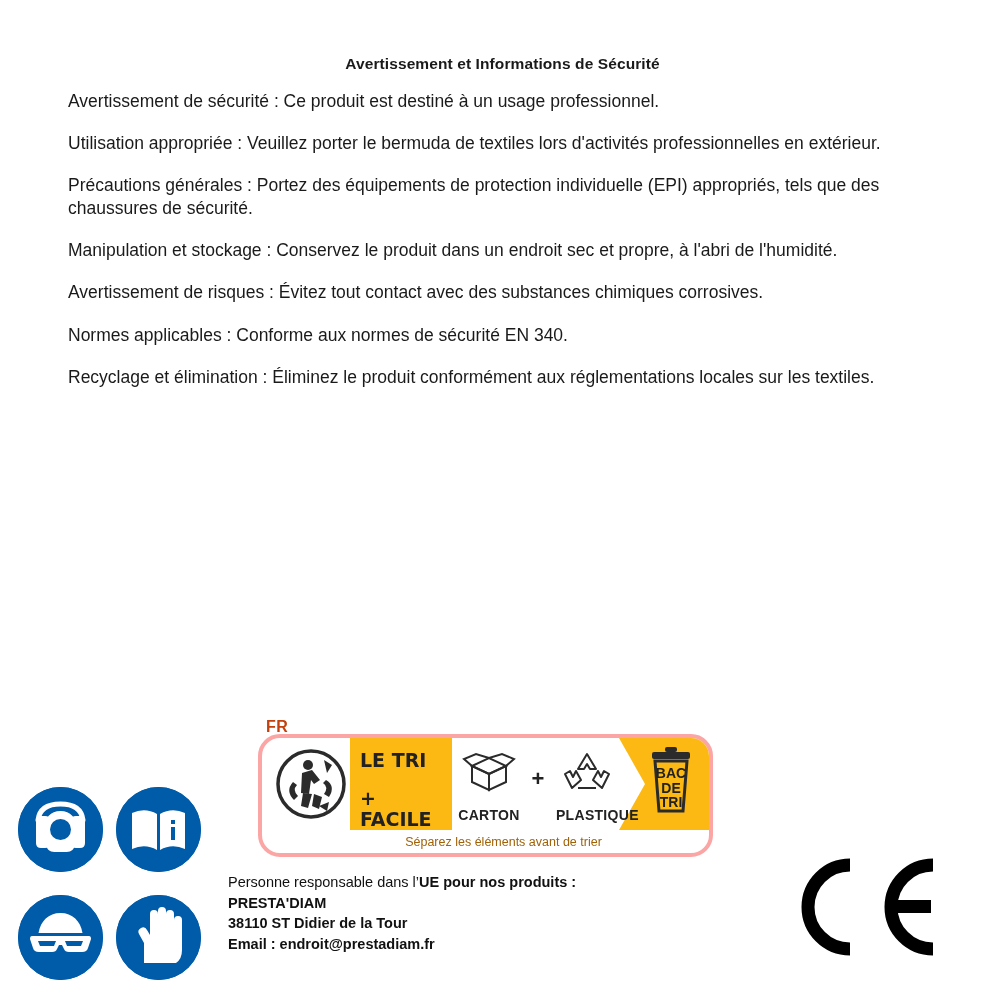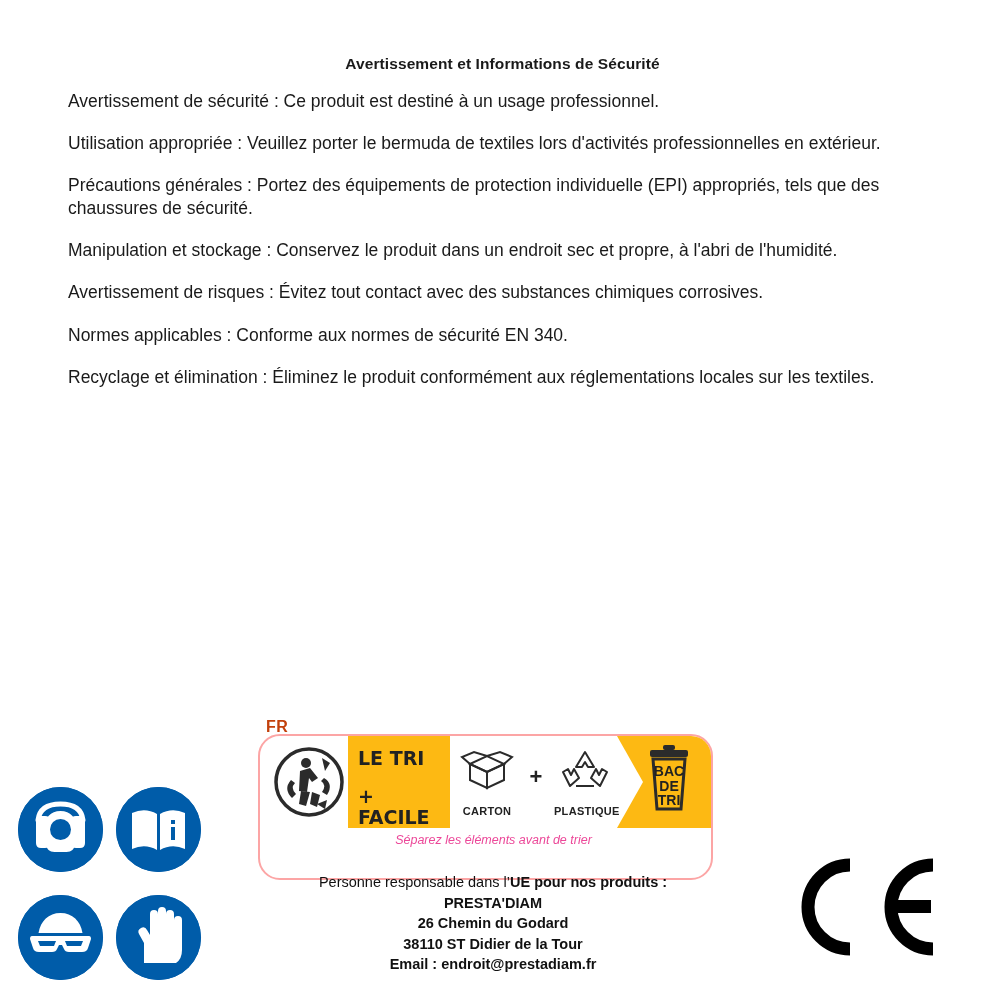--- a/index.html
+++ b/index.html
@@ -78,22 +78,22 @@
     font-size: 16px;
     font-weight: bold;
     color: #c2410c;
     letter-spacing: 0.4px;
   }
   .tri-box {
     position: absolute;
     left: 0;
     top: 16px;
     width: 455px;
-    height: 146px;
-    border: 2px solid #fca5a5;
+    height: 123px;
+    border: 4px solid #fca5a5;
     border-radius: 22px;
     background: #ffffff;
     overflow: hidden;
   }
   .tri-yellow {
     position: absolute;
     left: 88px;
     top: 0;
     width: 367px;
     height: 92px;
@@ -144,21 +144,21 @@
     height: 86px;
     display: flex;
     align-items: flex-start;
     justify-content: space-between;
   }
   .tri-ic {
     width: 62px;
     text-align: center;
   }
   .tri-ic .cap {
-    font-size: 11px;
+    font-size: 14px;
     font-weight: bold;
     color: #222;
     letter-spacing: 0.3px;
     margin-top: 1px;
   }
   .tri-plus {
     font-size: 22px;
     font-weight: bold;
     color: #222;
     margin-top: 22px;
@@ -176,39 +176,38 @@
     top: 22px;
     width: 38px;
     font-size: 14px;
     font-weight: bold;
     color: #222;
     line-height: 1.05;
     text-align: center;
   }
   .tri-footer {
     position: absolute;
-    left: 8px;
+    left: 16px;
     top: 92px;
     width: 451px;
     height: 24px;
     text-align: center;
     font-size: 12.5px;
-    font-style: italic;
-    color: #ec4899;
+    color: #a16207;
     line-height: 24px;
     font-family: "Liberation Sans", sans-serif;
   }
 
   
   .resp {
     position: absolute;
     left: 228px;
     top: 872px;
     width: 530px;
-    text-align: center;
+    text-align: left;
     font-size: 14.5px;
     font-weight: bold;
     line-height: 1.42;
     color: #111;
   }
   .resp .line { display: block; }
   .resp .lead-normal { font-weight: normal; }
 
   
   .ce-mark {
@@ -342,21 +341,20 @@
       </div>
     </div>
 
     <div class="tri-footer">Séparez les éléments avant de trier</div>
   </div>
 </div>
 
 <div class="resp">
   <span class="line"><span class="lead-normal">Personne responsable dans l’</span><span>UE</span><span> pour nos produits :</span></span>
   <span class="line">PRESTA'DIAM</span>
-  <span class="line">26 Chemin du Godard</span>
   <span class="line">38110 ST Didier de la Tour</span>
   <span class="line">Email : endroit@prestadiam.fr</span>
 </div>
 
 <div class="ce-mark">
   <svg width="150" height="105" viewBox="0 0 150 105" xmlns="http://www.w3.org/2000/svg">
     <path d="M55 10 A42 42 0 1 0 55 94" fill="none" stroke="#000000" stroke-width="13"></path>
     <path d="M138 10 A42 42 0 1 0 138 94" fill="none" stroke="#000000" stroke-width="13"></path>
     <rect x="96" y="45" width="40" height="13" fill="#000000"></rect>
   </svg>

